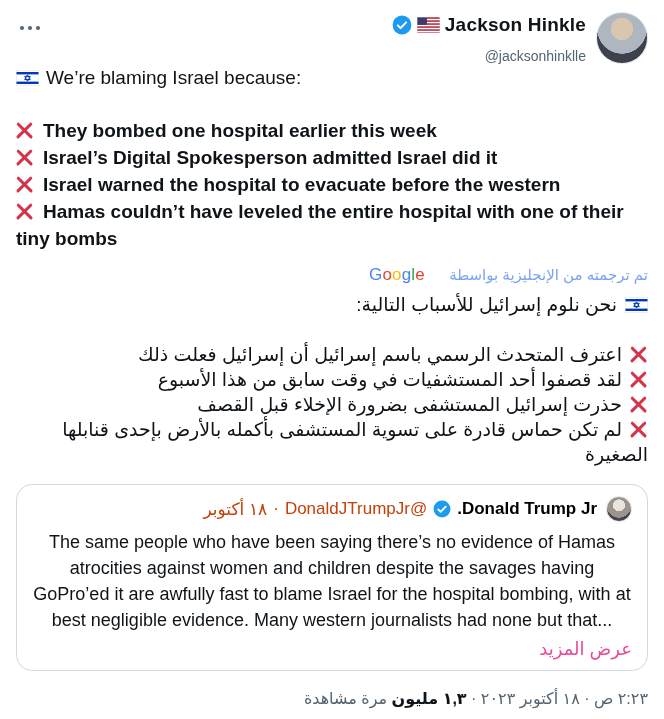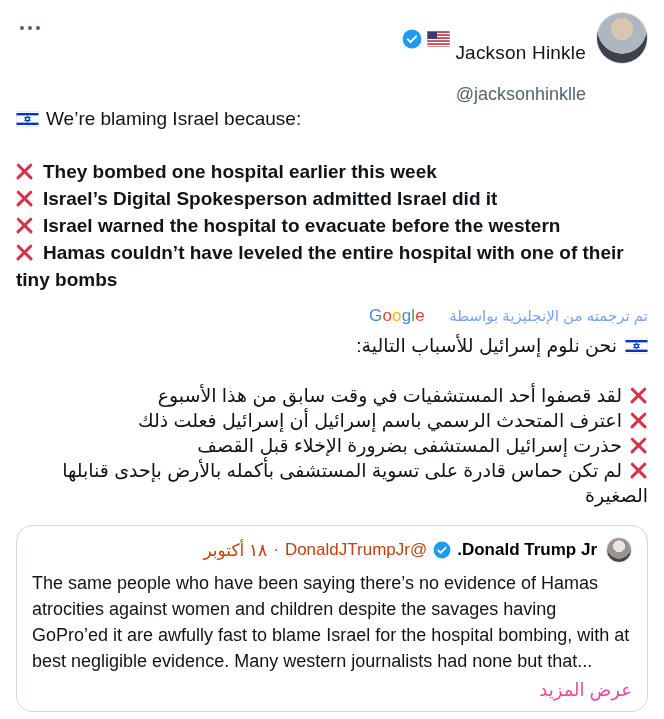--- a/index.html
+++ b/index.html
@@ -12,22 +12,22 @@
     position:relative;
   }
 
   
   .header { display:flex; justify-content:space-between; align-items:flex-start; padding-top:12px; }
   .more-btn { margin-top:10px; display:flex; gap:4px; cursor:pointer; padding:4px; }
   .more-btn i { width:4px; height:4px; border-radius:50%; background:#536471; display:block; }
   .id-wrap { display:flex; align-items:flex-start; gap:10px; }
   .name-col { text-align:right; padding-top:2px; }
   .name-row { display:flex; align-items:center; justify-content:flex-end; gap:5px; }
-  .display-name { font-weight:normal; font-size:19px; letter-spacing:.2px;margin-top:28px; }
-  .handle { color:#536471; font-size:18px; margin-top:20px; }
+  .display-name { font-weight:bold; font-size:19px; letter-spacing:.2px; }
+  .handle { color:#536471; font-size:14px; margin-top:12px; }
   .avatar-lg {
     width:52px; height:52px; border-radius:50%;
     background:radial-gradient(circle at 50% 32%, #d9c6ae 0 26%, #aeb6bf 27% 58%, #3c414c 59%);
     border:1px solid #e1e8ed;
   }
 
   
   .v-badge { display:inline-block; line-height:0; }
   .flag { display:inline-block; line-height:0; vertical-align:-2px; }
 
@@ -62,21 +62,21 @@
     padding:11px 15px 10px; cursor:pointer;
   }
   .q-header { direction:rtl; display:flex; align-items:center; gap:6px; font-size:17px; }
   .avatar-sm {
     width:26px; height:26px; border-radius:50%; flex:0 0 auto; margin-left:3px;
     background:radial-gradient(circle at 50% 35%, #e9e4dd 0 30%, #9b948c 31% 62%, #45454b 63%);
     border:1px solid #e1e8ed;
   }
   .q-name { font-weight:bold; color:#000000; white-space:nowrap; }
   .q-handle, .q-dot, .q-date { color:#c2410c; }
-  .q-text { direction:ltr; text-align:left; font-size:18px; line-height:26px; margin-top:7px; color:#0f1419; }
+  .q-text { direction:ltr; text-align:center; font-size:18px; line-height:26px; margin-top:7px; color:#0f1419; }
   .show-more { direction:rtl; text-align:right; color:#ec4899; font-size:18px; margin-top:5px; padding-left:4px; }
 
   
   .meta { direction:rtl; text-align:right; margin-top:18px; font-size:16px; color:#536471; }
   .meta .views-count { font-weight:bold; color:#0f1419; }
 </style>
 </head>
 <body>
 
 <div class="header">
@@ -151,22 +151,22 @@
           <rect x="0.5" y="2" width="22" height="2.4" fill="#0038b8"></rect>
           <rect x="0.5" y="11.6" width="22" height="2.4" fill="#0038b8"></rect>
           <g fill="none" stroke="#0038b8" stroke-width="1">
             <path d="M11.5 4.9 L14.3 9.6 L8.7 9.6 Z"></path>
             <path d="M11.5 11.1 L8.7 6.4 L14.3 6.4 Z"></path>
           </g>
         </svg>
     </span><span>نحن نلوم إسرائيل للأسباب التالية:</span>
   </span>
   <div class="bullets-ar">
+    <span class="bullet-ar"><span class="x-icon"></span><span>اعترف المتحدث الرسمي باسم إسرائيل أن إسرائيل فعلت ذلك</span></span>
     <span class="bullet-ar"><span class="x-icon"></span><span>لقد قصفوا أحد المستشفيات في وقت سابق من هذا الأسبوع</span></span>
-    <span class="bullet-ar"><span class="x-icon"></span><span>اعترف المتحدث الرسمي باسم إسرائيل أن إسرائيل فعلت ذلك</span></span>
     <span class="bullet-ar"><span class="x-icon"></span><span>حذرت إسرائيل المستشفى بضرورة الإخلاء قبل القصف</span></span>
     <span class="bullet-ar"><span class="x-icon"></span><span>لم تكن حماس قادرة على تسوية المستشفى بأكمله بالأرض بإحدى قنابلها الصغيرة</span></span>
   </div>
 </div>
 
 <div class="quote-card">
   <div class="q-header">
     <span class="avatar-sm"></span>
     <span class="q-name">Donald Trump Jr.</span>
     <span class="v-badge">

